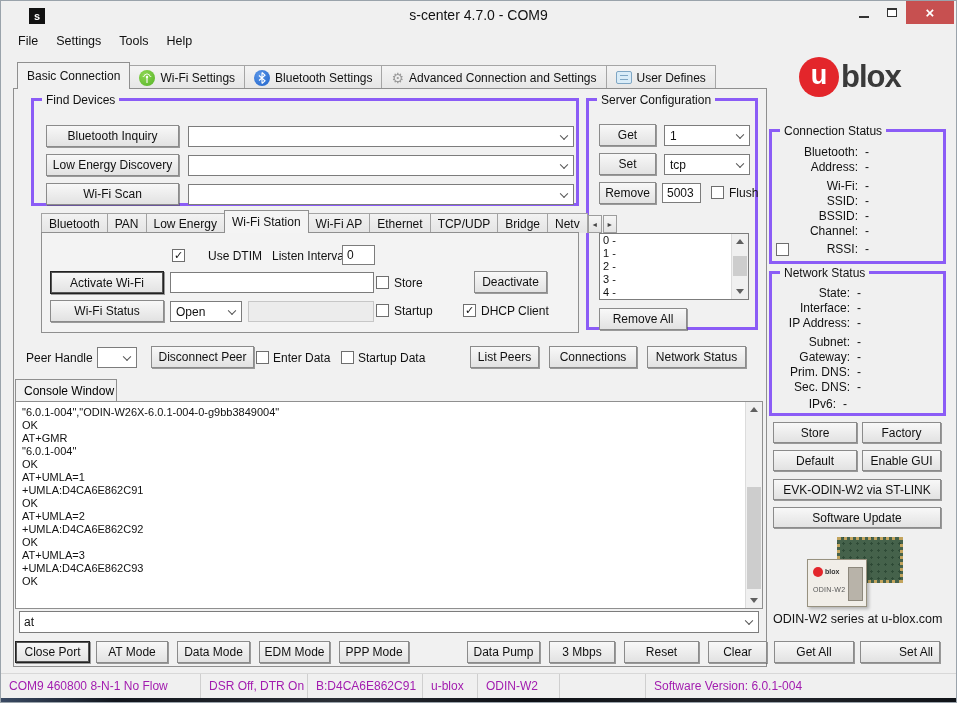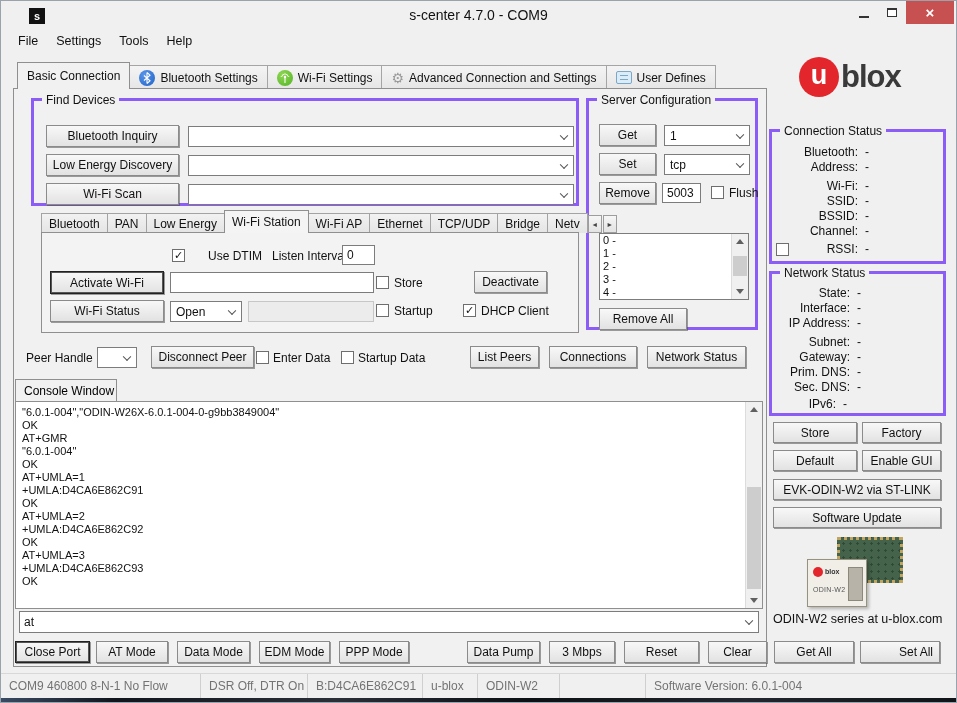--- a/index.html
+++ b/index.html
@@ -97,21 +97,21 @@
   .chip-front{position:absolute;left:0;bottom:0;width:60px;height:48px;background:#f1eee8;border:1px solid #97917f;
               box-shadow:2px 2px 3px rgba(0,0,0,.25);}
   .chip-logo-dot{position:absolute;left:5px;top:7px;width:10px;height:10px;border-radius:50%;}
   .chip-logo-txt{position:absolute;left:17px;top:8px;font-size:7px;font-weight:bold;color:#333;}
   .chip-label{position:absolute;left:5px;top:26px;font-size:7px;color:#555;letter-spacing:.3px;}
   .chip-shield{position:absolute;right:3px;top:7px;width:15px;height:34px;background:#b8b3a9;border:1px solid #8d887c;}
 
   
   .statusbar{position:absolute;left:0;top:672px;width:100%;height:25px;background:#f0f0f0;border-top:1px solid #d8d8d8;
              display:flex;align-items:stretch;}
-  .seg{font-size:12px;color:#737373;display:flex;align-items:center;padding-left:8px;border-right:1px solid #cfcfcf;
+  .seg{font-size:12px;color:#a21caf;display:flex;align-items:center;padding-left:8px;border-right:1px solid #cfcfcf;
        white-space:nowrap;overflow:hidden;}
   .desktop-strip{position:absolute;left:0;top:697px;width:100%;height:6px;
        background:linear-gradient(90deg,#3a4a63 0%,#11151c 12%,#2b2f36 35%,#0c0f14 55%,#23262c 78%,#101318 100%);}
 </style>
 </head>
 <body>
 
 <div class="window">
 
   <div class="titlebar">
@@ -134,37 +134,37 @@
     <span class="menu-item">File</span>
     <span class="menu-item">Settings</span>
     <span class="menu-item">Tools</span>
     <span class="menu-item">Help</span>
   </div>
 
   <div class="mtabs">
     <div class="mtab active">
         <span>Basic Connection</span>
       </div>
-    <div class="mtab">
-      <span class="ticon round16" style="background:radial-gradient(circle at 35% 30%,#5a96e8,#1f62c9);">
-        <svg width="10" height="12" viewBox="0 0 10 12">
-            <path d="M5 0.5 V11.5 M5 0.5 L8 3.2 L2 8.5 M5 11.5 L8 8.8 L2 3.5" stroke="#fff" stroke-width="1.1" fill="none"></path>
-          </svg>
-      </span>
-      <span>Bluetooth Settings</span>
-    </div>
     <div class="mtab">
       <span class="ticon round16" style="background:radial-gradient(circle at 35% 30%,#8ed653,#55b426);">
         <svg width="12" height="12" viewBox="0 0 12 12">
             <circle cx="6" cy="5" r="1.2" fill="#fff"></circle>
             <path d="M6 6 V11" stroke="#fff" stroke-width="1.1"></path>
             <path d="M3.2 3.2 a4 4 0 0 1 5.6 0 M1.8 5 a3 3 0 0 1 2.2 -1.4 M10.2 5 a3 3 0 0 0 -2.2 -1.4" stroke="#fff" stroke-width="0.9" fill="none"></path>
           </svg>
       </span>
       <span>Wi-Fi Settings</span>
+    </div>
+    <div class="mtab">
+      <span class="ticon round16" style="background:radial-gradient(circle at 35% 30%,#5a96e8,#1f62c9);">
+        <svg width="10" height="12" viewBox="0 0 10 12">
+            <path d="M5 0.5 V11.5 M5 0.5 L8 3.2 L2 8.5 M5 11.5 L8 8.8 L2 3.5" stroke="#fff" stroke-width="1.1" fill="none"></path>
+          </svg>
+      </span>
+      <span>Bluetooth Settings</span>
     </div>
     <div class="mtab">
       <span class="ticon gear">⚙</span>
       <span>Advanced Connection and Settings</span>
     </div>
     <div class="mtab">
       <span class="ticon scrollico"></span>
       <span>User Defines</span>
     </div>
   </div>

